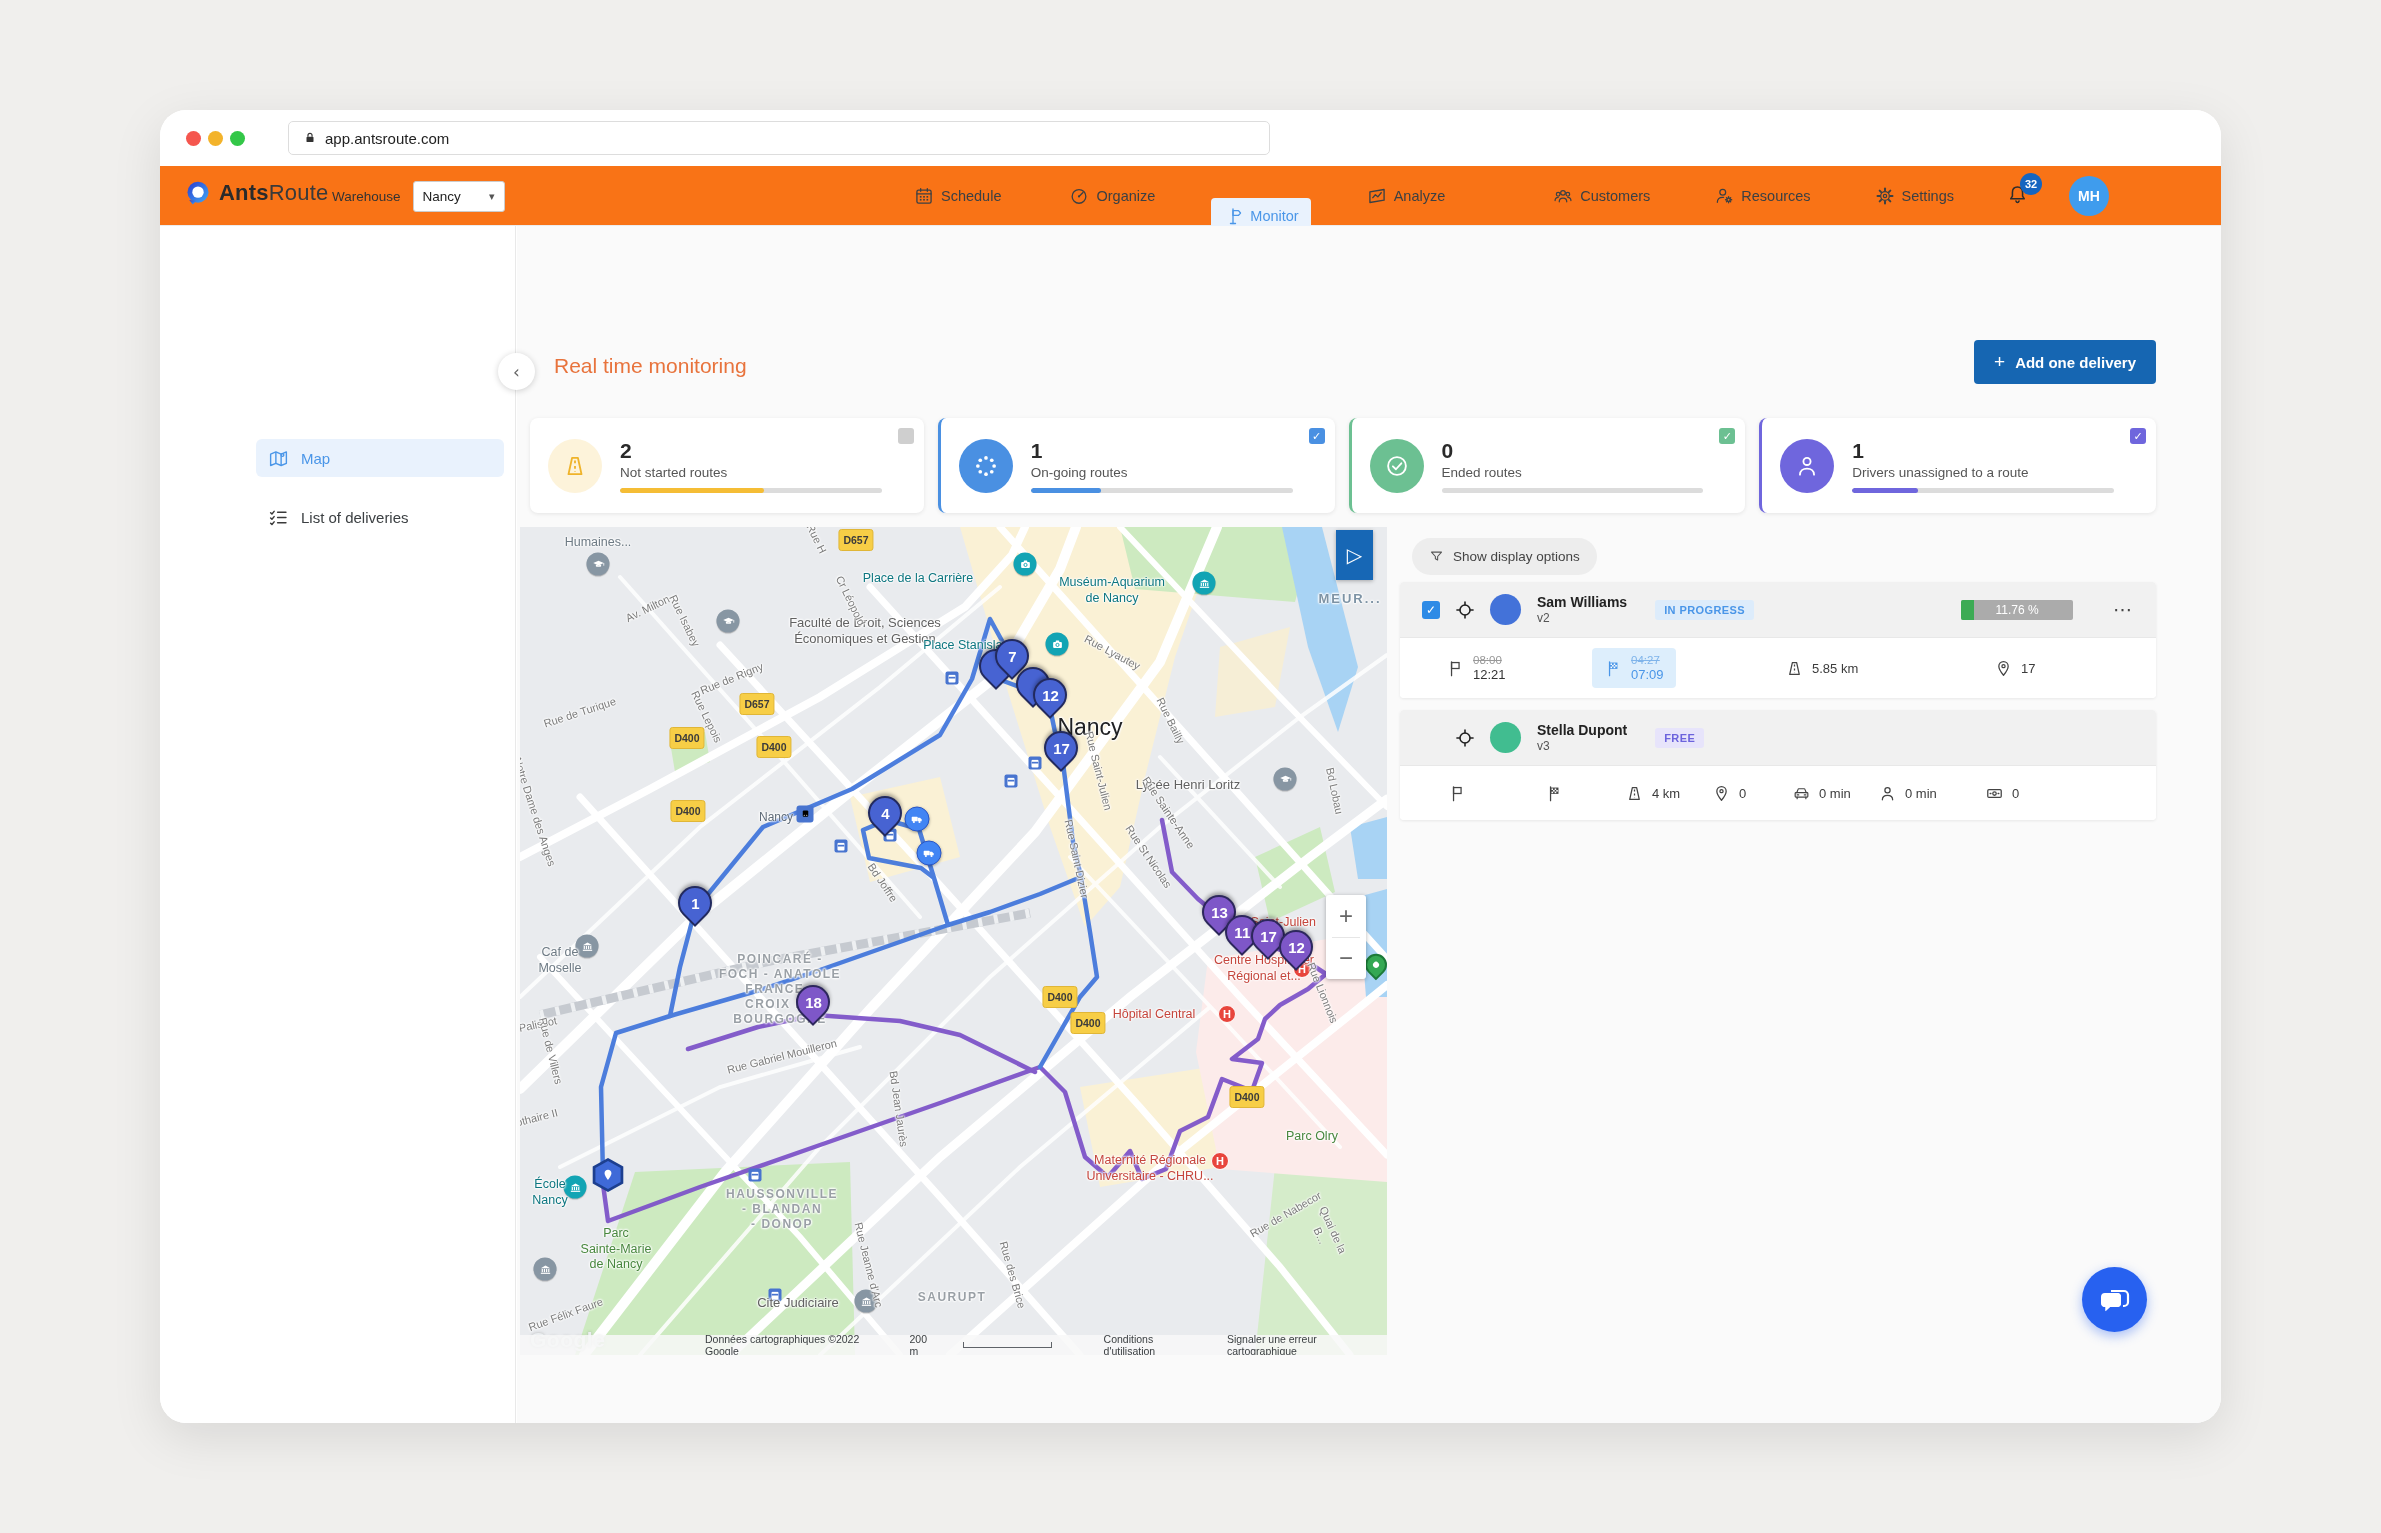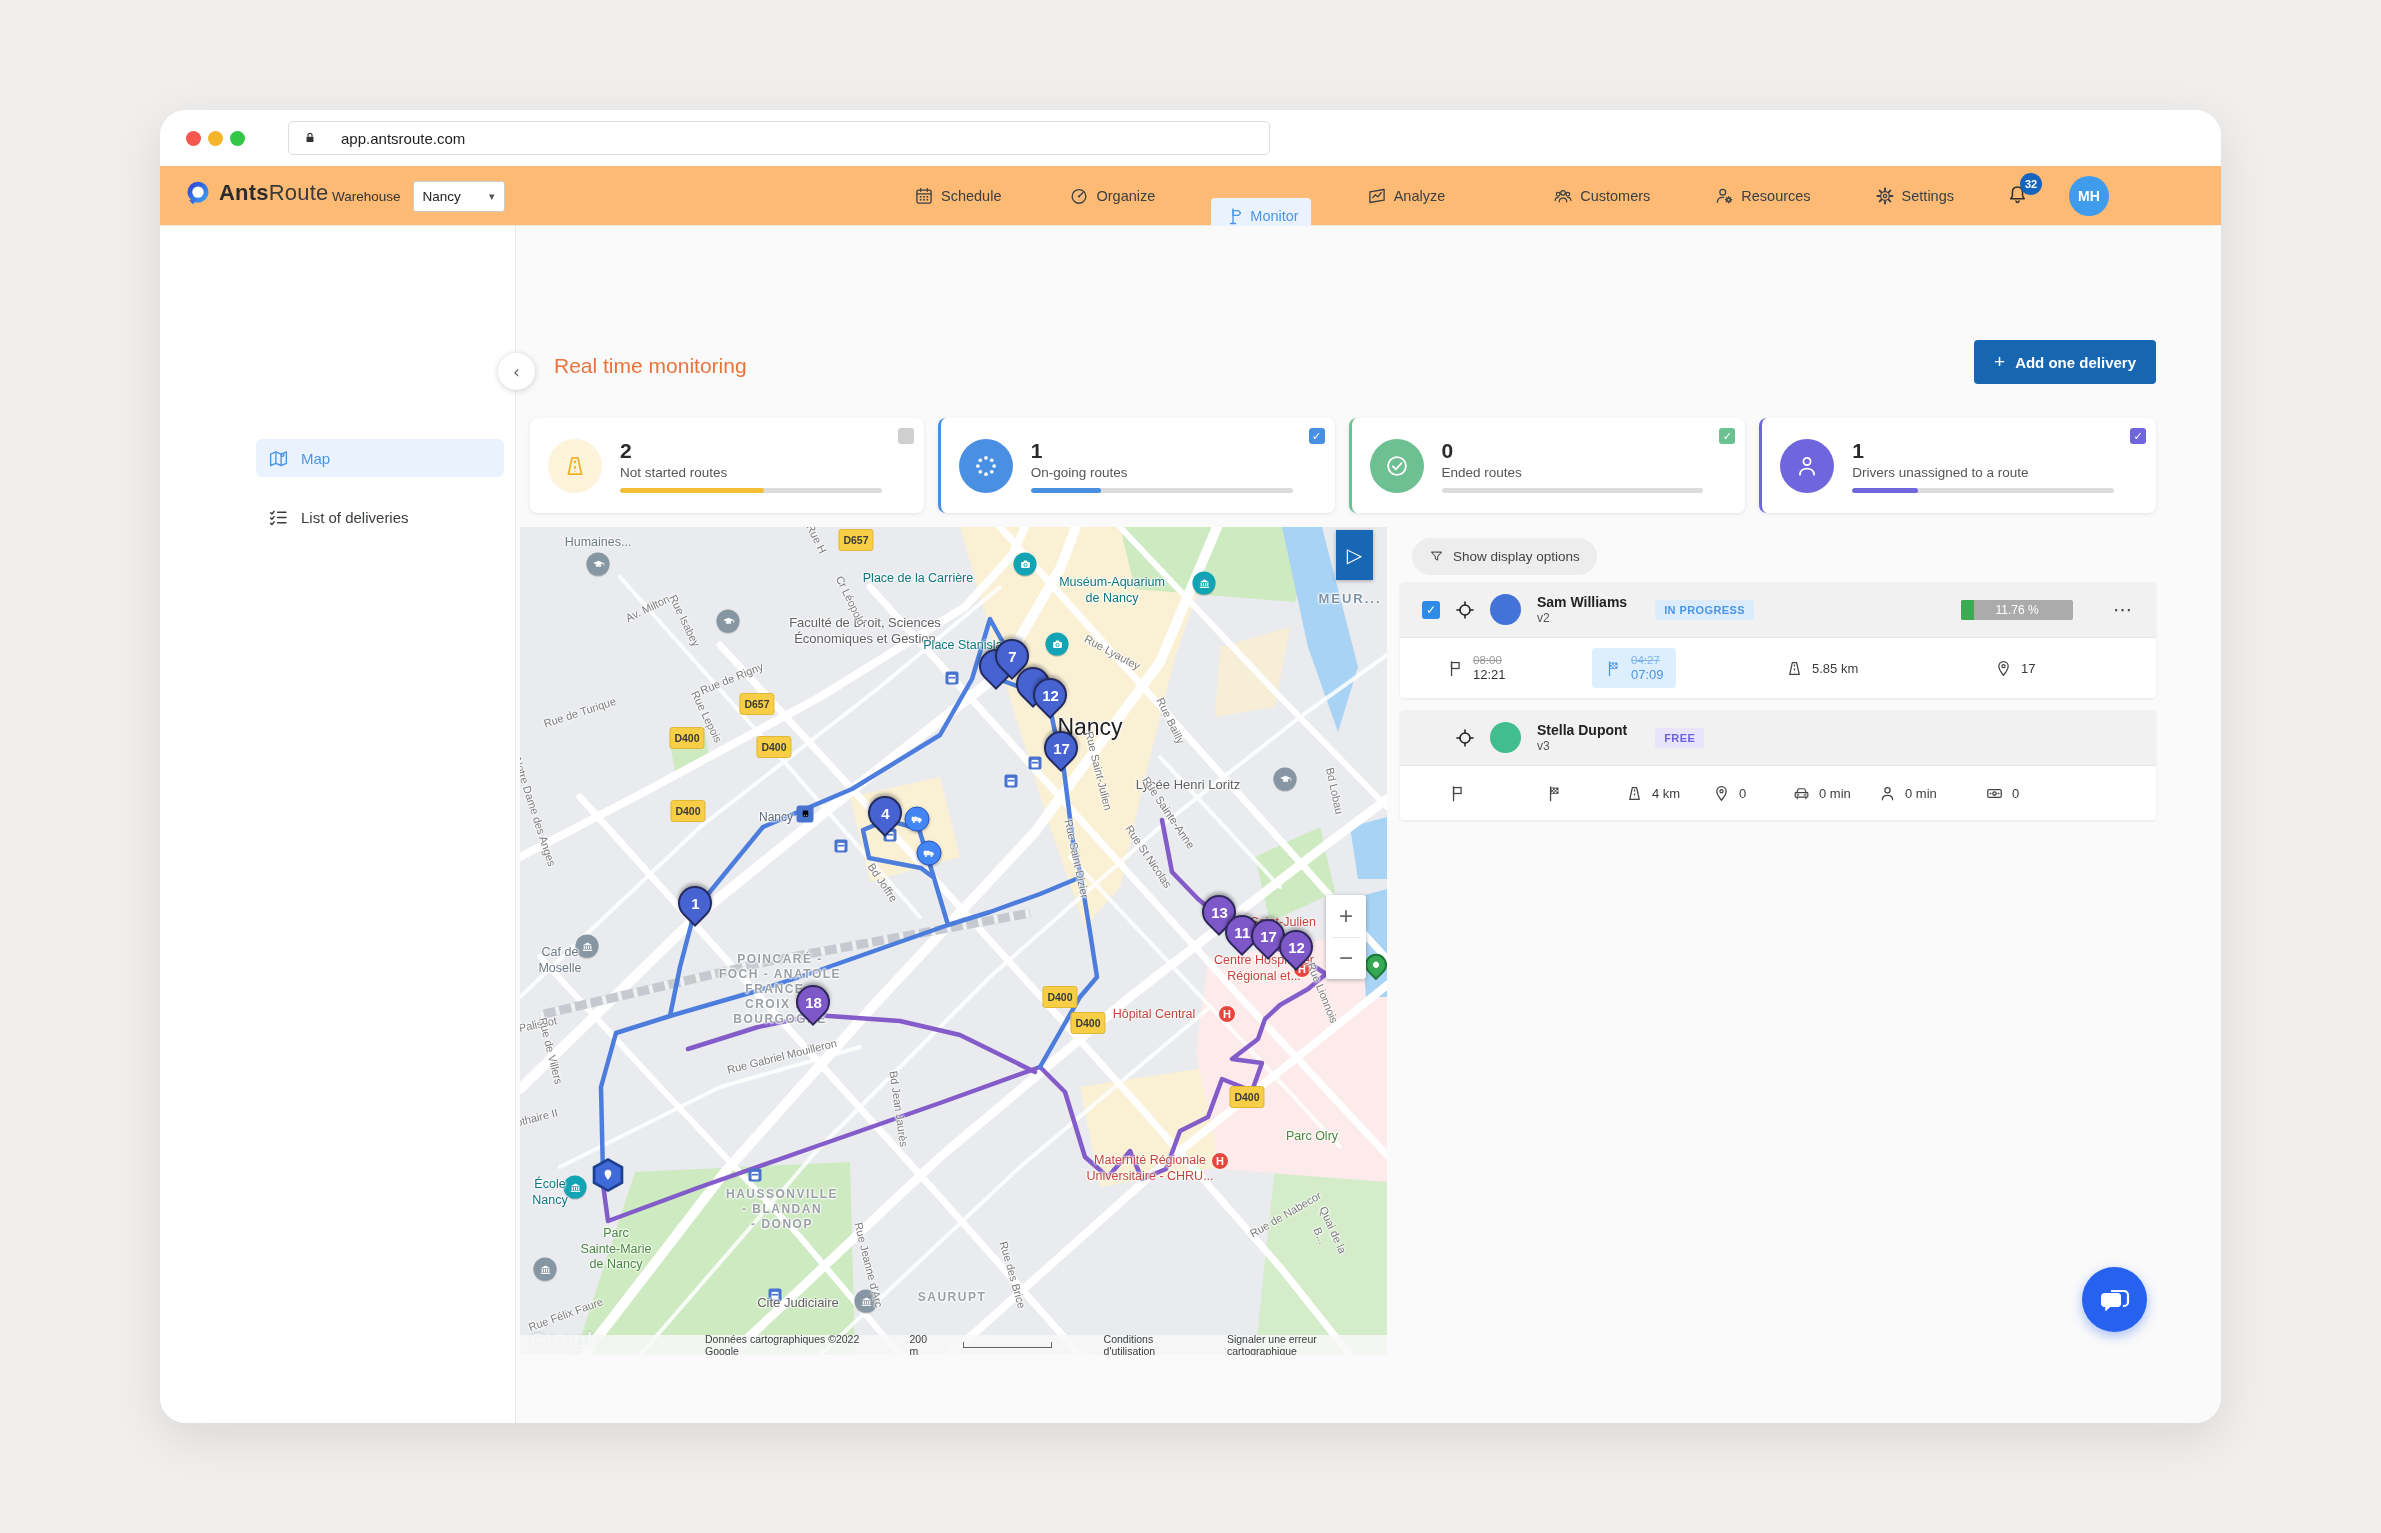--- a/index.html
+++ b/index.html
@@ -6,25 +6,25 @@
   html,body { width:2381px; height:1533px; overflow:hidden; background:#f0efed;
     font-family:"Liberation Sans", sans-serif; }
   .window { position:absolute; left:160px; top:110px; width:2061px; height:1313px;
     background:#fff; border-radius:26px; box-shadow:0 14px 50px rgba(0,0,0,.10); overflow:hidden; }
 
   
   .browser-bar { position:absolute; left:0; top:0; right:0; height:56px; background:#fff; }
   .traffic { position:absolute; top:21px; width:15px; height:15px; border-radius:50%; }
   .t-red{ left:26px; background:#f5564e; } .t-yellow{ left:48px; background:#f3b32b; } .t-green{ left:70px; background:#33c748; }
   .url-bar { position:absolute; left:128px; top:11px; width:982px; height:34px; border:1px solid #ddd;
-    border-radius:5px; background:#fff; display:flex; align-items:center; padding:0 14px; gap:24px;
+    border-radius:5px; background:#fff; display:flex; align-items:center; padding:0 14px; gap:8px;
     font-size:15px; color:#222; }
 
   
-  .app-header { position:absolute; left:0; top:56px; right:0; height:60px; background:#fdba74;
+  .app-header { position:absolute; left:0; top:56px; right:0; height:60px; background:#f97316;
     border-bottom:1px solid #ececec; }
   .brand { position:absolute; left:24px; top:13px; display:flex; align-items:center; gap:7px; }
   .brand-text { font-size:22px; color:#2b2b2b; letter-spacing:.2px; }
   .brand-text b { font-weight:700; } .brand-text span.lt { font-weight:400; color:#3a3a3a; }
   .wh-wrap { position:absolute; left:172px; top:15px; display:flex; align-items:center; gap:12px; }
   .wh-label { font-size:13.5px; color:#333; }
   .wh-select { width:92px; height:31px; border:1px solid #ccc; border-radius:3px; background:#fff;
     display:flex; align-items:center; justify-content:space-between; padding:0 9px; font-size:13.5px; color:#222; cursor:pointer; }
   .chev { font-family:"DejaVu Sans", sans-serif; font-size:11px; color:#555; }
   .main-nav { position:absolute; left:742px; top:0; height:60px; display:flex; align-items:center; gap:44px; }

